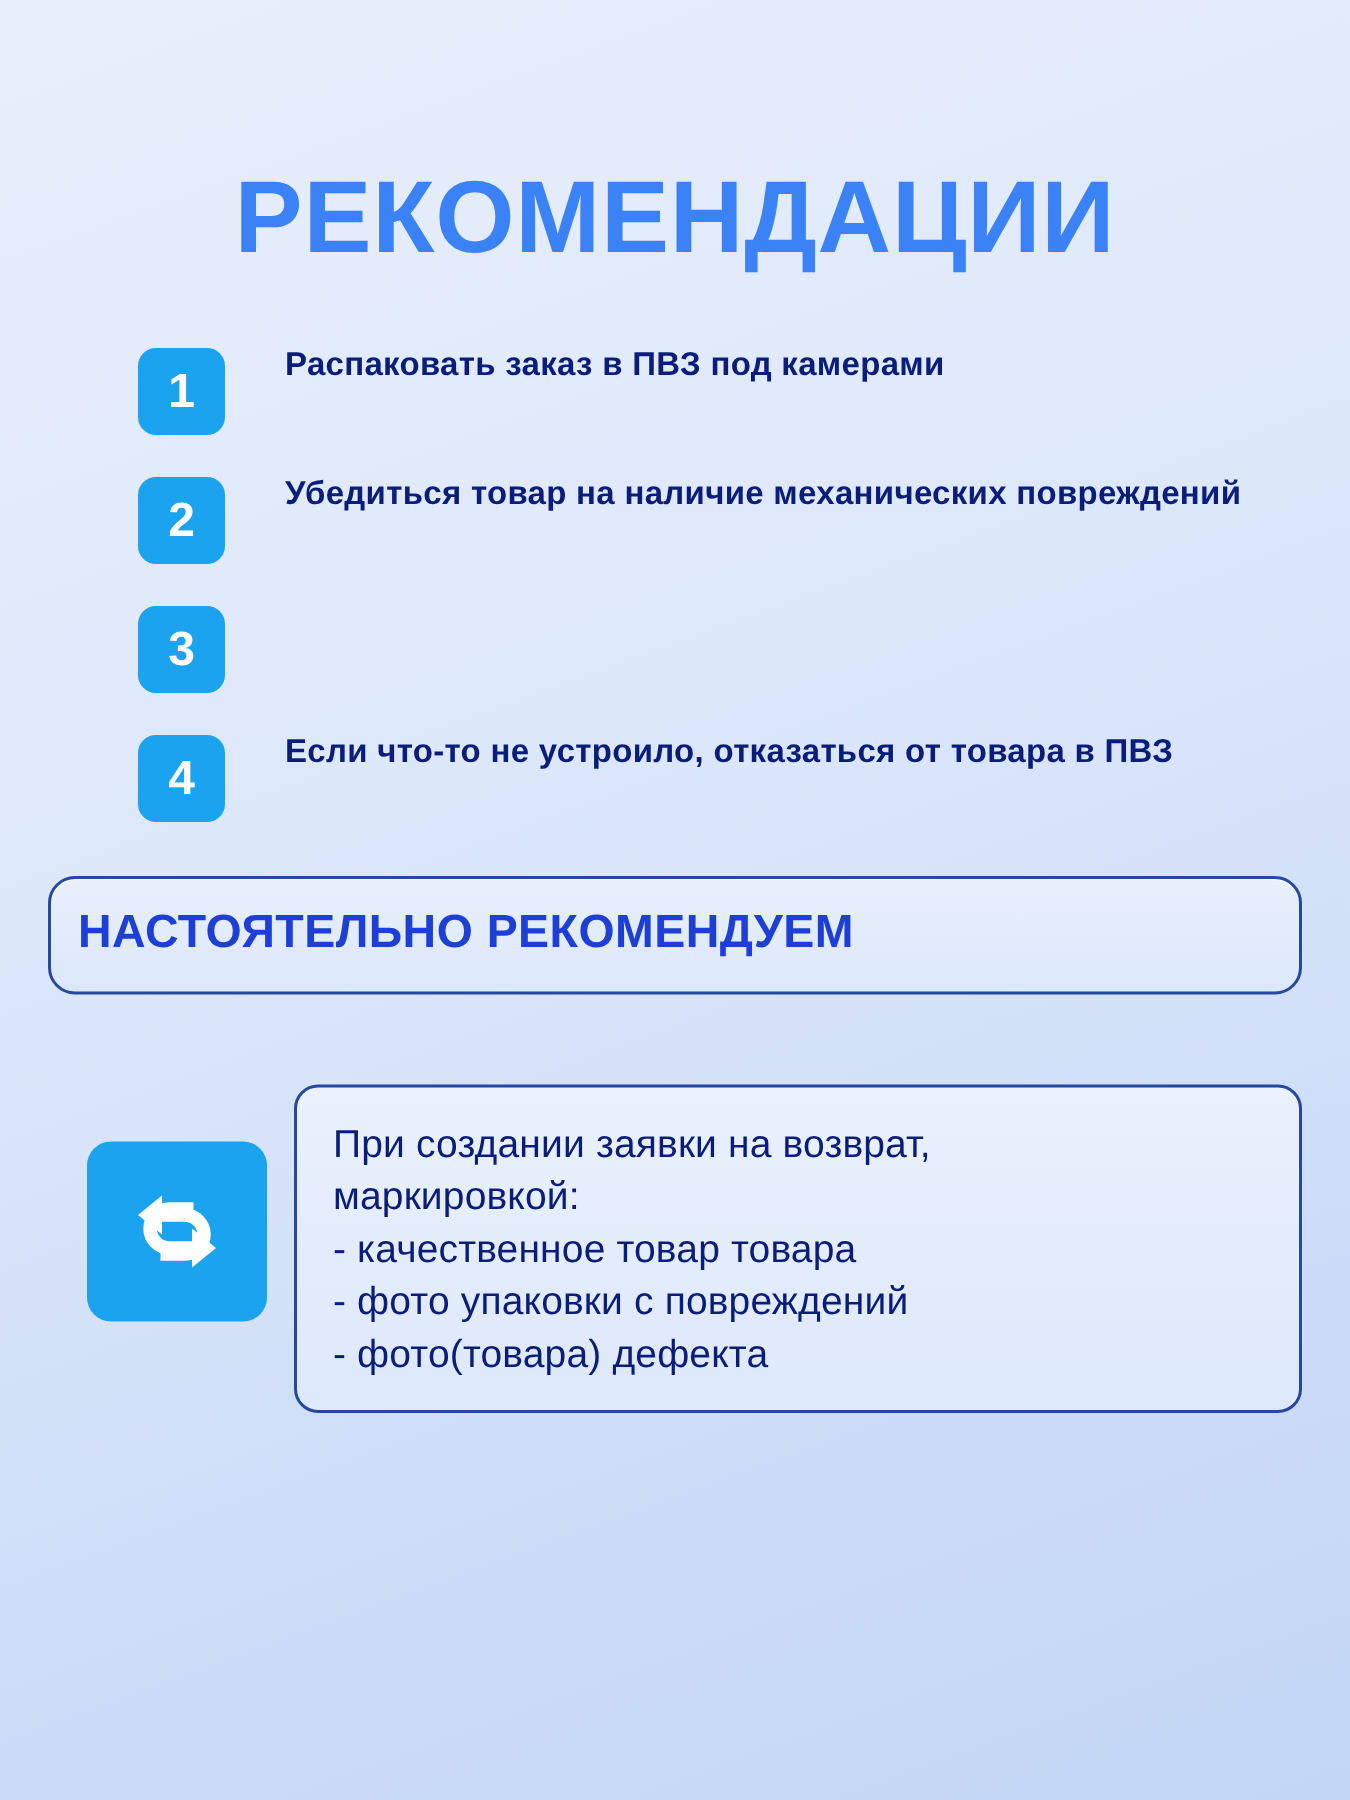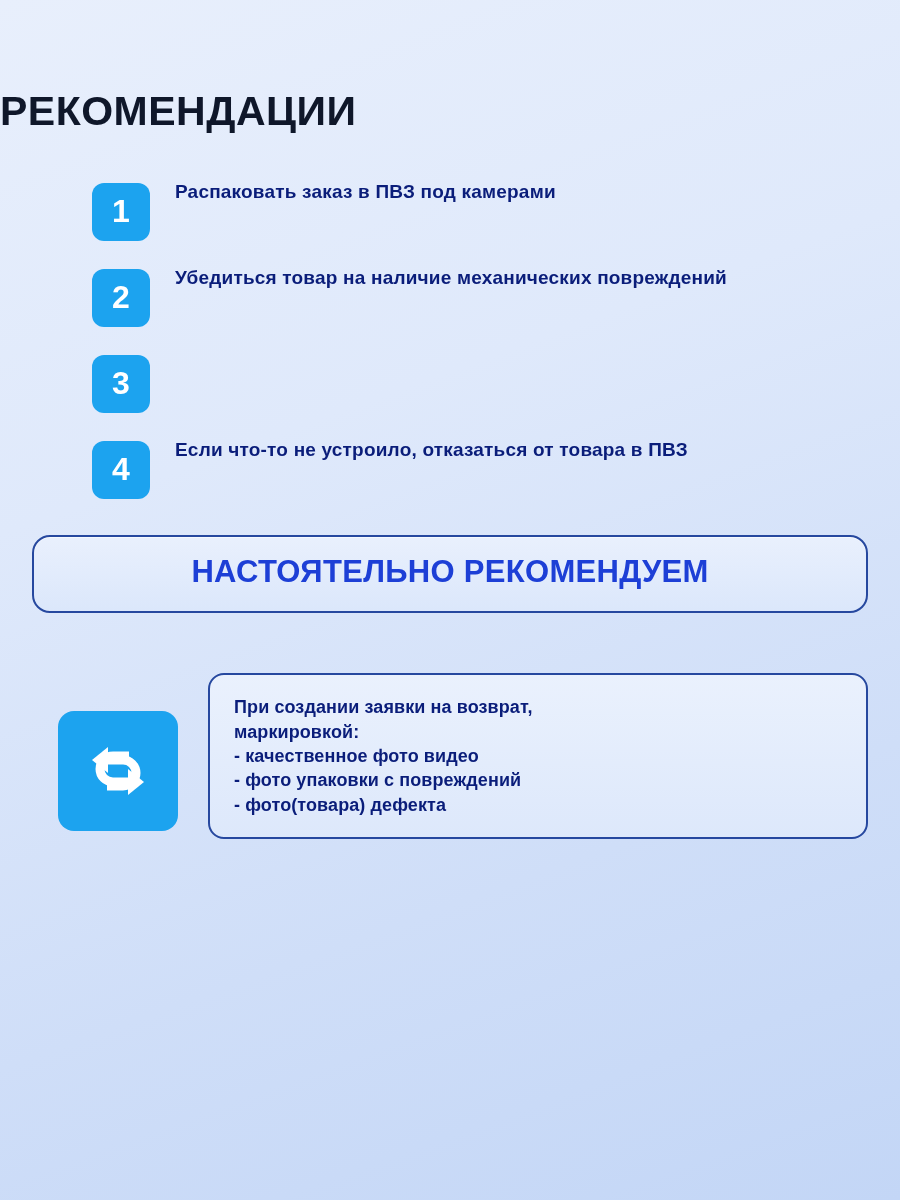--- a/index.html
+++ b/index.html
@@ -17,24 +17,24 @@
 
   .page {
     width: 900px;
     height: 1200px;
     box-sizing: border-box;
     position: relative;
   }
 
   
   .title {
-    text-align: left;
-    color: #0f172a;
+    text-align: center;
+    color: #3b82f6;
     font-weight: 800;
-    font-size: 41px;
+    font-size: 68px;
     line-height: 1.10;
     letter-spacing: 0.5px;
     padding-top: 62px;
     text-transform: uppercase;
   }
   .title .line2 {
     display: block;
     letter-spacing: 1px;
   }
 
@@ -57,36 +57,35 @@
     background: #1ca3ef;
     color: #ffffff;
     font-size: 32px;
     font-weight: 700;
     display: flex;
     align-items: center;
     justify-content: center;
     margin-top: 4px;
   }
   .step-text {
-    margin-left: 25px;
+    margin-left: 40px;
     color: #0a1d7a;
     font-weight: 700;
-    font-size: 19px;
+    font-size: 22px;
     line-height: 1.34;
     letter-spacing: 0.2px;
   }
 
   
   .banner {
     margin: 36px 32px 0 32px;
     border: 2px solid #26489f;
     border-radius: 18px;
     background: linear-gradient(180deg, #e9f0fd 0%, #dbe7fb 100%);
     padding: 16px 18px 20px 18px;
-    text-align: center;
     color: #1d3fd6;
     font-weight: 800;
     font-size: 31px;
     line-height: 1.25;
     letter-spacing: 0.3px;
     text-transform: uppercase;
     box-shadow: 0 1px 0 rgba(255,255,255,0.6) inset;
   }
 
   
@@ -102,29 +101,29 @@
     width: 120px;
     height: 120px;
     border-radius: 16px;
     background: #1ca3ef;
     display: flex;
     align-items: center;
     justify-content: center;
     margin-top: 38px;
   }
   .note {
-    margin-left: 30px;
+    margin-left: 18px;
     flex: 1 1 auto;
     border: 2px solid #26489f;
     border-radius: 16px;
     background: linear-gradient(180deg, #eaf1fd 0%, #dde8fb 100%);
     padding: 20px 22px 20px 24px;
     color: #0a1d7a;
-    font-weight: 700;
-    font-size: 18px;
+    font-weight: 400;
+    font-size: 26px;
     line-height: 1.35;
     letter-spacing: 0.1px;
   }
   .note-line {
     white-space: pre-wrap;
   }
   .note-line.indent {
     padding-left: 20px;
   }
 </style>
@@ -176,20 +175,20 @@
           <path d="M57 51 h-22 a13 13 0 0 1 0 -26 h16"></path>
         </g>
         <polygon points="30,16 30,42 14,29" fill="#ffffff"></polygon>
         <polygon points="50,64 50,38 66,51" fill="#ffffff"></polygon>
       </svg>
     </div>
 
     <div class="note">
       <div class="note-line">При создании заявки на возврат,</div>
       <div class="note-line">маркировкой:</div>
-      <div class="note-line">- качественное фото видео</div>
+      <div class="note-line">- качественное товар товара</div>
       <div class="note-line">- фото упаковки с повреждений</div>
       <div class="note-line">- фото(товара) дефекта</div>
     </div>
 
   </div>
 
 </div>
 
 </body></html>

